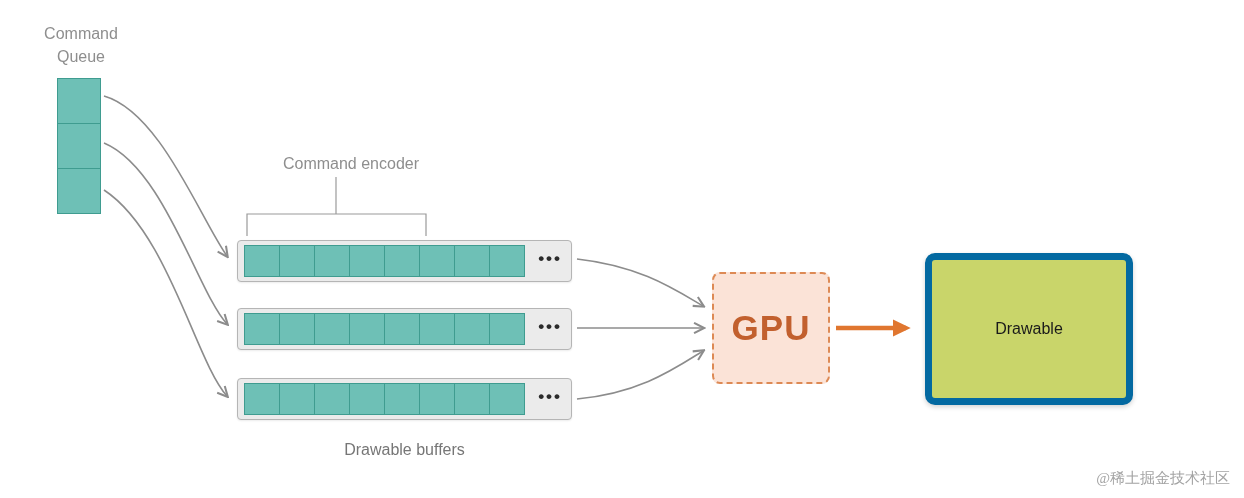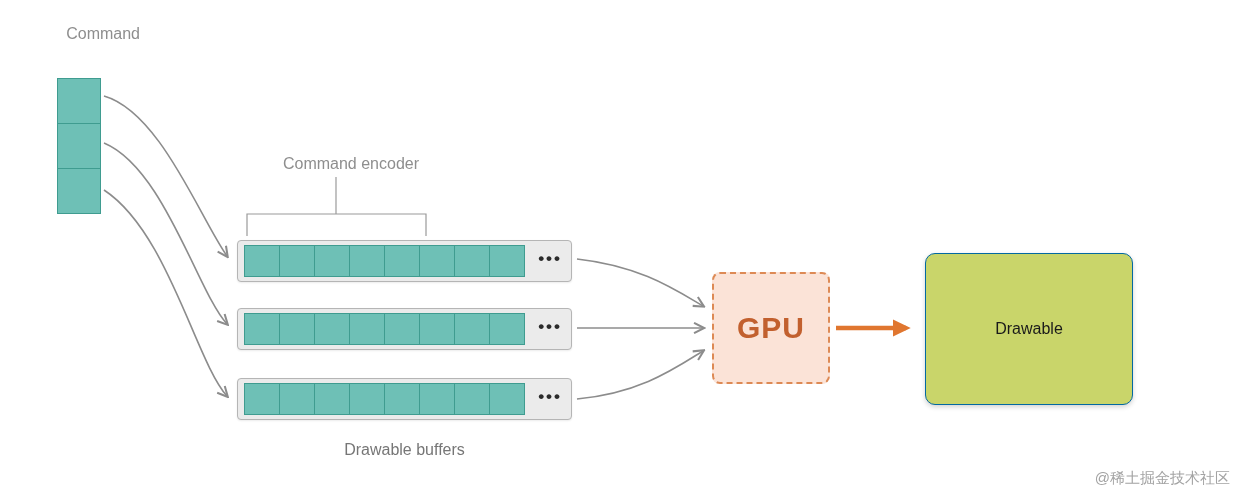--- a/index.html
+++ b/index.html
@@ -23,21 +23,21 @@
   }
 
   .label {
     position: absolute;
     color: #8e8e8e;
     font-size: 16px;
     line-height: 1.45;
     text-align: center;
   }
 
-  .cq-label { left: 22px; top: 22px; width: 118px; text-align: right; }
+  .cq-label { left: 22px; top: 22px; width: 118px; }
 
   .cq-stack {
     position: absolute;
     left: 57px; top: 78px;
     width: 44px;
   }
   .cq-stack .cell {
     width: 44px; height: 46px;
     background: #6ec0b6;
     border: 1px solid #3f9c90;
@@ -88,44 +88,45 @@
     width: 118px; height: 112px;
     background: #fbe3d7;
     border: 2px dashed #dd8a55;
     border-radius: 8px;
     display: flex;
     align-items: center;
     justify-content: center;
   }
   .gpu-box span {
     color: #c2602e;
-    font-size: 30px;
+    font-size: 35px;
     font-weight: bold;
     letter-spacing: 1px;
   }
 
   .drawable-box {
     position: absolute;
     left: 925px; top: 253px;
     width: 208px; height: 152px;
     background: #c9d56a;
-    border: 1px solid #0369a1;
+    border: 7px solid #0369a1;
     border-radius: 10px;
     box-shadow: 0 2px 5px rgba(0,0,0,0.18);
     display: flex;
     align-items: center;
     justify-content: center;
   }
   .drawable-box span { color: #1a1a1a; font-size: 16px; }
 
   .watermark {
     position: absolute;
     right: 14px; bottom: 10px;
     color: #a3a3a3;
     font-size: 15px;
+    font-family: Liberation Serif, serif;
   }
 </style>
 </head>
 <body>
 
 <div class="canvas">
 
   <svg class="arrow-layer" viewBox="0 0 1244 498" xmlns="http://www.w3.org/2000/svg">
     <defs>
       <marker id="arrow-gray" viewBox="0 0 10 10" refX="8" refY="5" markerWidth="8" markerHeight="8" orient="auto-start-reverse">
@@ -145,20 +146,21 @@
 
     <path d="M577,259 C640,266 674,289 703,306" fill="none" stroke="#8c8c8c" stroke-width="1.6" marker-end="url(#arrow-gray)"></path>
     <path d="M577,328 C630,328 668,328 703,328" fill="none" stroke="#8c8c8c" stroke-width="1.6" marker-end="url(#arrow-gray)"></path>
     <path d="M577,399 C640,393 674,369 703,351" fill="none" stroke="#8c8c8c" stroke-width="1.6" marker-end="url(#arrow-gray)"></path>
 
     <path d="M836,328 L906,328" fill="none" stroke="#e0762f" stroke-width="4.5" marker-end="url(#arrow-orange)"></path>
   </svg>
 
   <div class="label cq-label">
     <div>Command</div>
+    <div>Queue</div>
   </div>
 
   <div class="cq-stack">
     <div class="cell"></div>
     <div class="cell"></div>
     <div class="cell"></div>
   </div>
 
   <div class="label enc-label">Command encoder</div>
 

